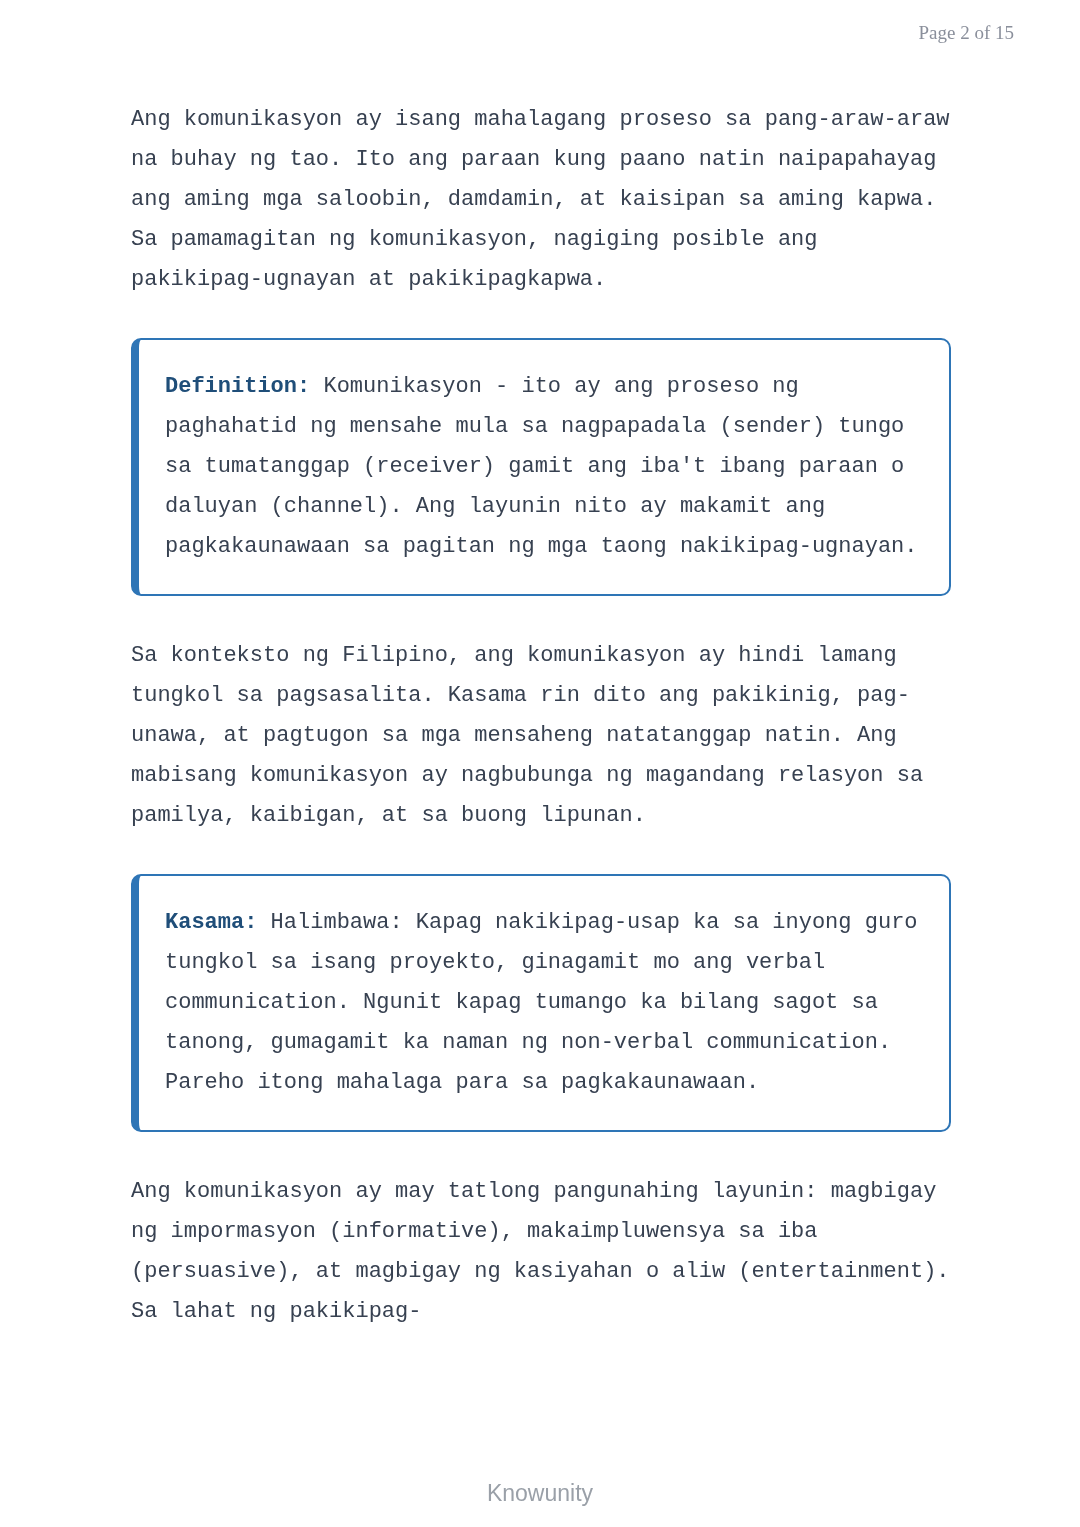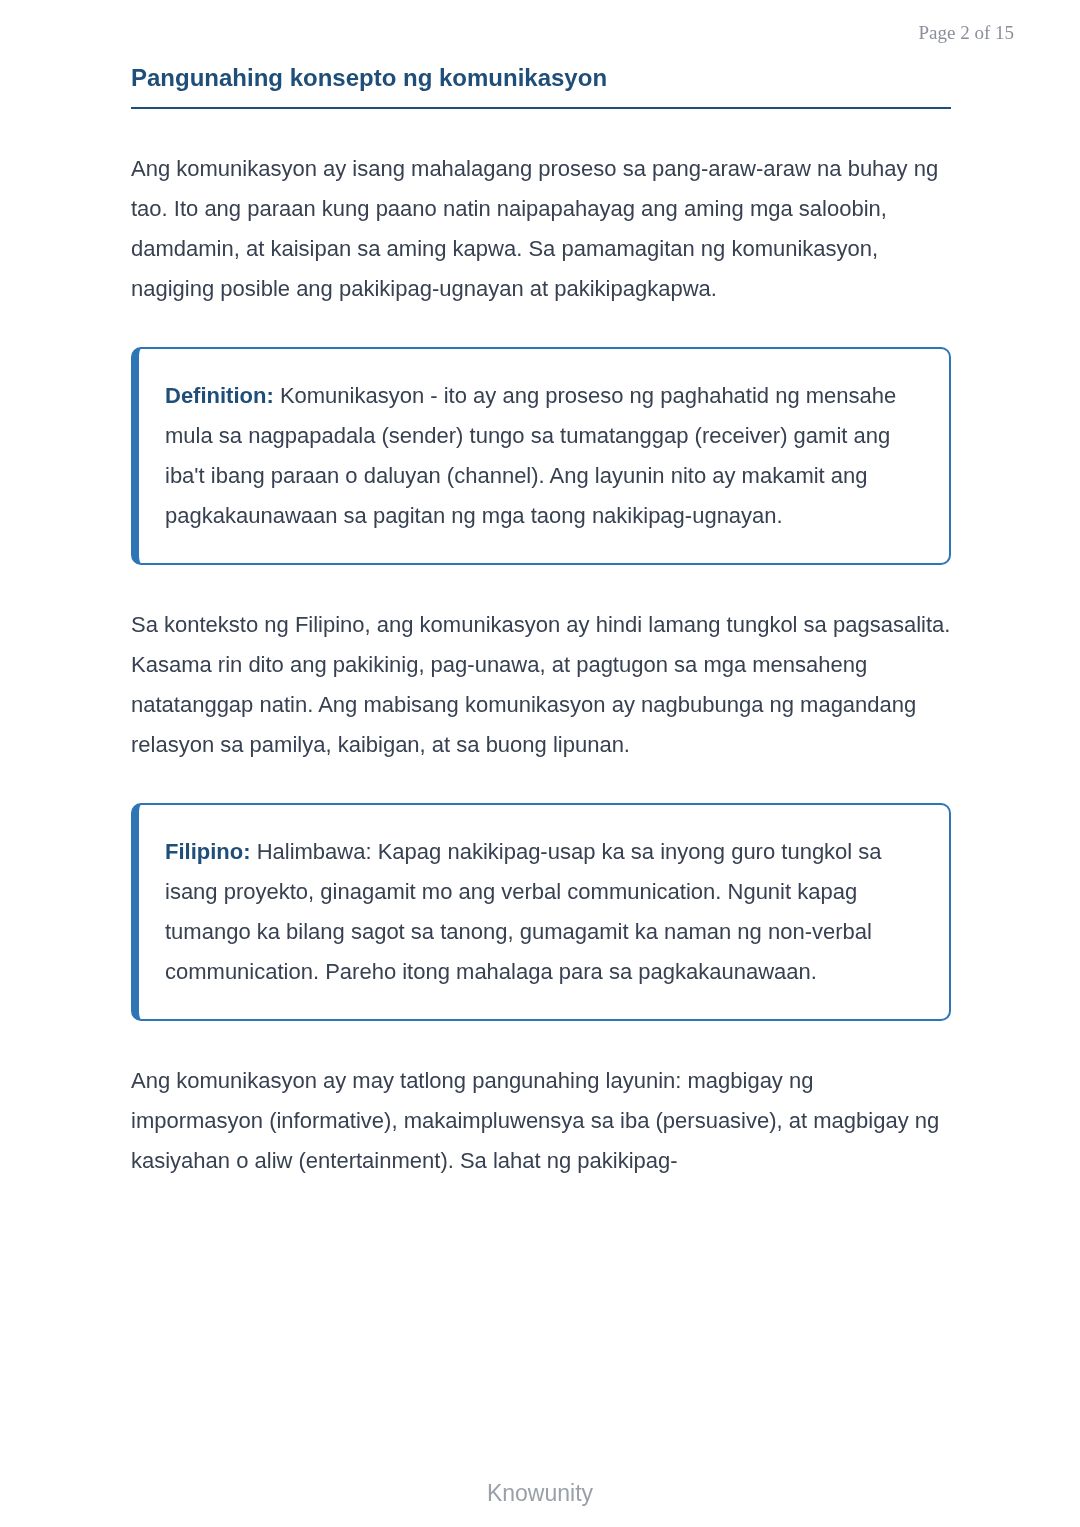--- a/index.html
+++ b/index.html
@@ -41,20 +41,21 @@
   }
   .section-heading.h2 {
     font-size: 23px;
     margin-top: 44px;
   }
   .body-text {
     font-size: 22px;
     line-height: 40px;
     color: var(--text, #374151);
     margin-top: 40px;
+    font-family: Liberation Mono, monospace;
   }
   .callout-box {
     margin-top: 38px;
     border: 2px solid var(--box_border, #2e75b6);
     border-left: 8px solid var(--box_border, #2e75b6);
     border-radius: 10px;
     padding: 27px 20px 27px 26px;
   }
   .callout-box .body-text {
     margin-top: 0;
@@ -75,33 +76,32 @@
 </style>
 </head>
 <body>
 
 <div class="page">
 
   <div class="page-indicator">Page 2 of 15</div>
 
   <div class="content">
 
-    <h1 class="section-heading h1">Pangunahing konsepto ng komunikasyon</h1>
 
     <p class="body-text">Ang komunikasyon ay isang mahalagang proseso sa pang-araw-araw na buhay ng tao. Ito ang paraan kung paano natin naipapahayag ang aming mga saloobin, damdamin, at kaisipan sa aming kapwa. Sa pamamagitan ng komunikasyon, nagiging posible ang pakikipag-ugnayan at pakikipagkapwa.</p>
 
 
     <div class="callout-box">
       <p class="body-text"><span class="callout-label">Definition:</span><span> Komunikasyon - ito ay ang proseso ng paghahatid ng mensahe mula sa nagpapadala (sender) tungo sa tumatanggap (receiver) gamit ang iba't ibang paraan o daluyan (channel). Ang layunin nito ay makamit ang pagkakaunawaan sa pagitan ng mga taong nakikipag-ugnayan.</span></p>
     </div>
 
     <p class="body-text">Sa konteksto ng Filipino, ang komunikasyon ay hindi lamang tungkol sa pagsasalita. Kasama rin dito ang pakikinig, pag-unawa, at pagtugon sa mga mensaheng natatanggap natin. Ang mabisang komunikasyon ay nagbubunga ng magandang relasyon sa pamilya, kaibigan, at sa buong lipunan.</p>
 
     <div class="callout-box">
-      <p class="body-text"><span class="callout-label">Filipino:</span><span> Halimbawa: Kapag nakikipag-usap ka sa inyong guro tungkol sa isang proyekto, ginagamit mo ang verbal communication. Ngunit kapag tumango ka bilang sagot sa tanong, gumagamit ka naman ng non-verbal communication. Pareho itong mahalaga para sa pagkakaunawaan.</span></p>
+      <p class="body-text"><span class="callout-label">Kasama:</span><span> Halimbawa: Kapag nakikipag-usap ka sa inyong guro tungkol sa isang proyekto, ginagamit mo ang verbal communication. Ngunit kapag tumango ka bilang sagot sa tanong, gumagamit ka naman ng non-verbal communication. Pareho itong mahalaga para sa pagkakaunawaan.</span></p>
     </div>
 
     <p class="body-text">Ang komunikasyon ay may tatlong pangunahing layunin: magbigay ng impormasyon (informative), makaimpluwensya sa iba (persuasive), at magbigay ng kasiyahan o aliw (entertainment). Sa lahat ng pakikipag-</p>
 
   </div>
 
   <div class="footer">Knowunity</div>
 
 </div>
 

